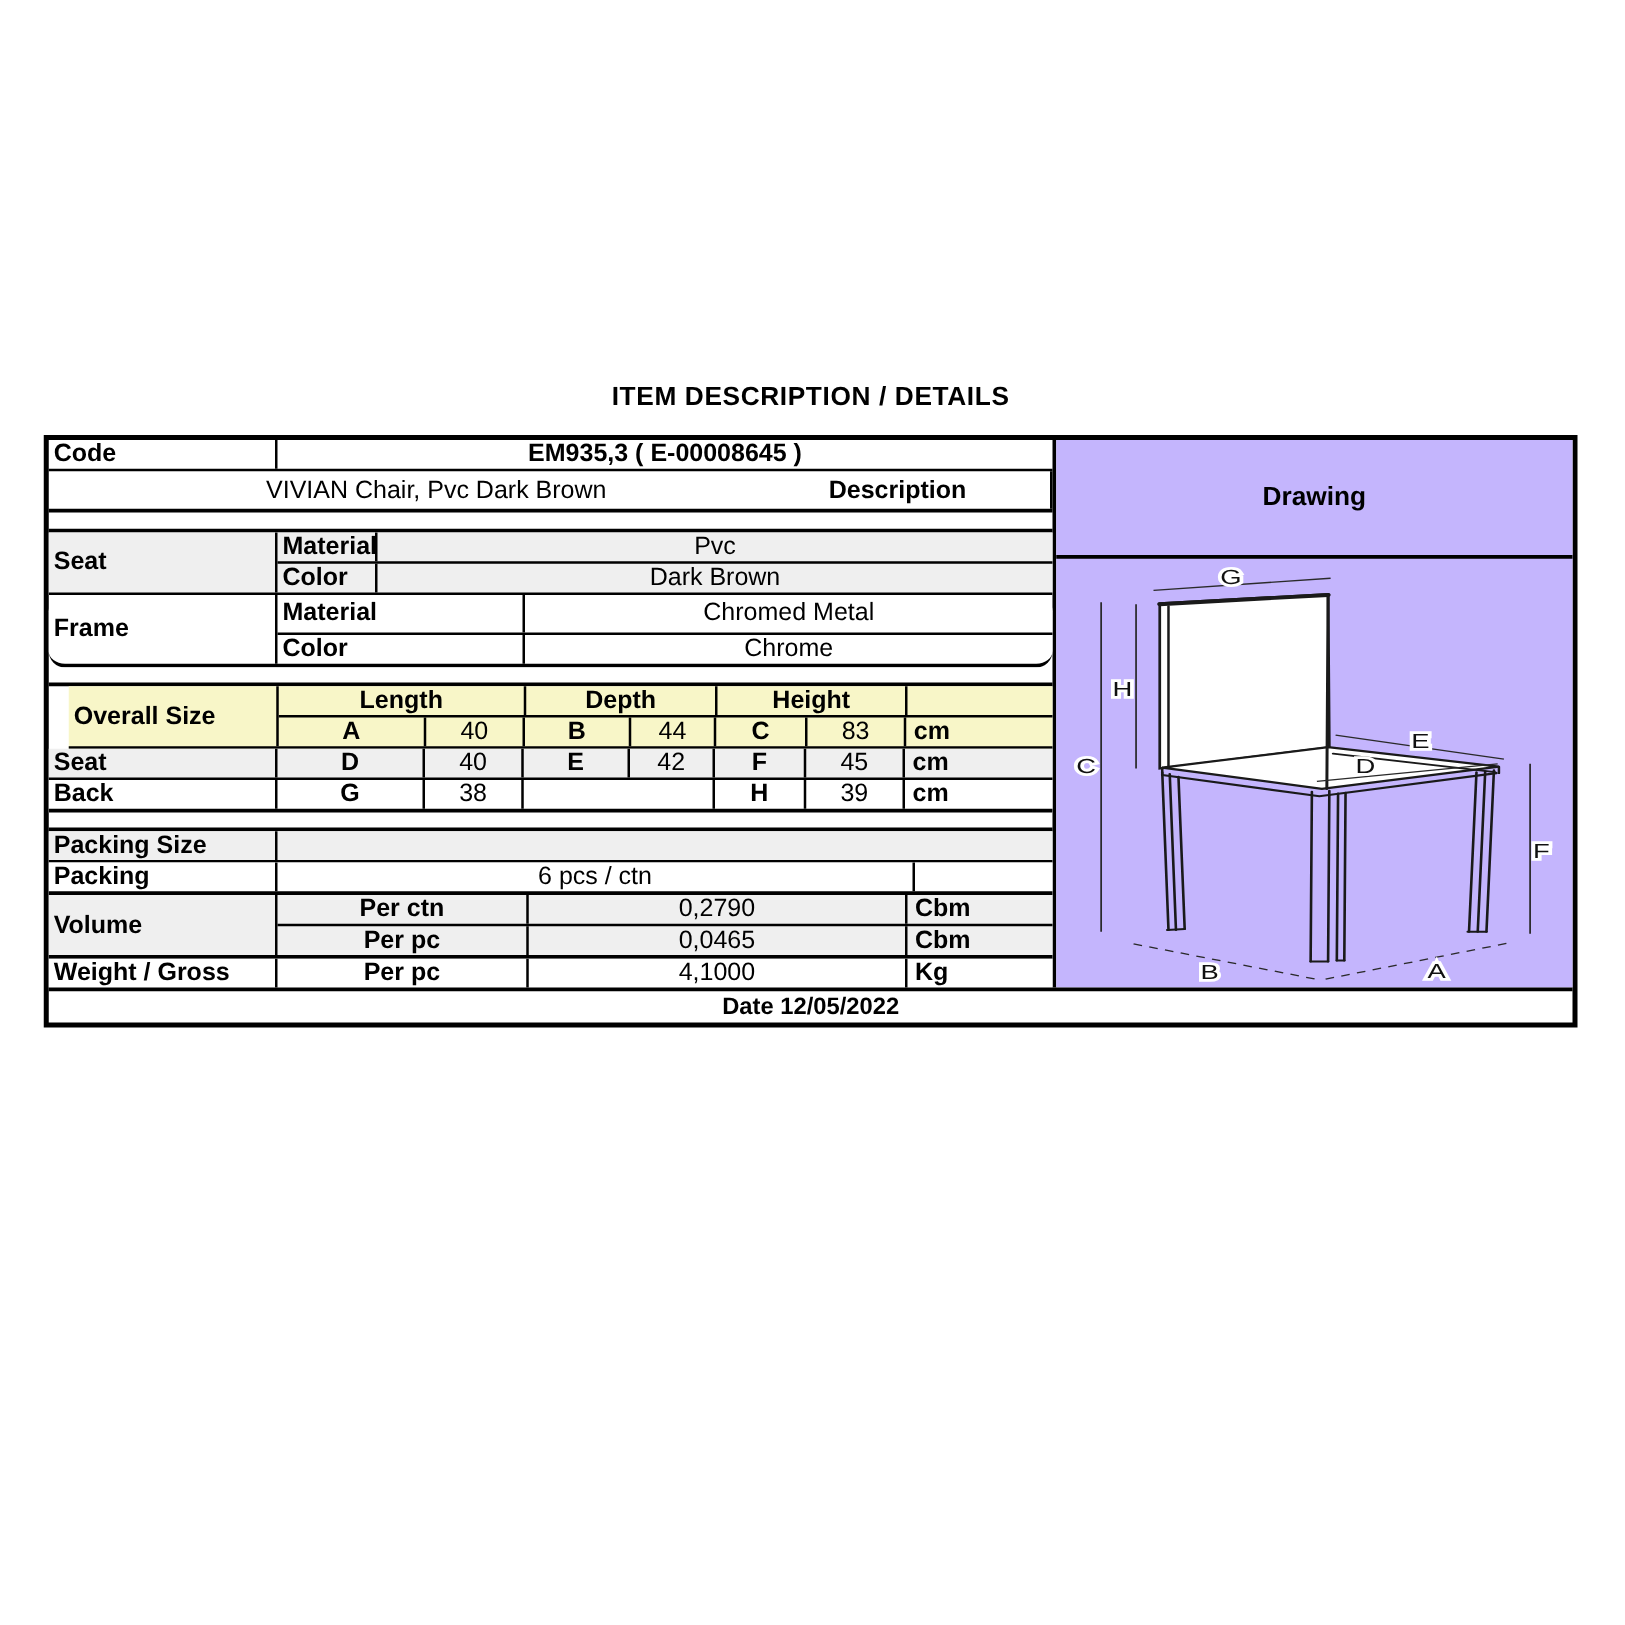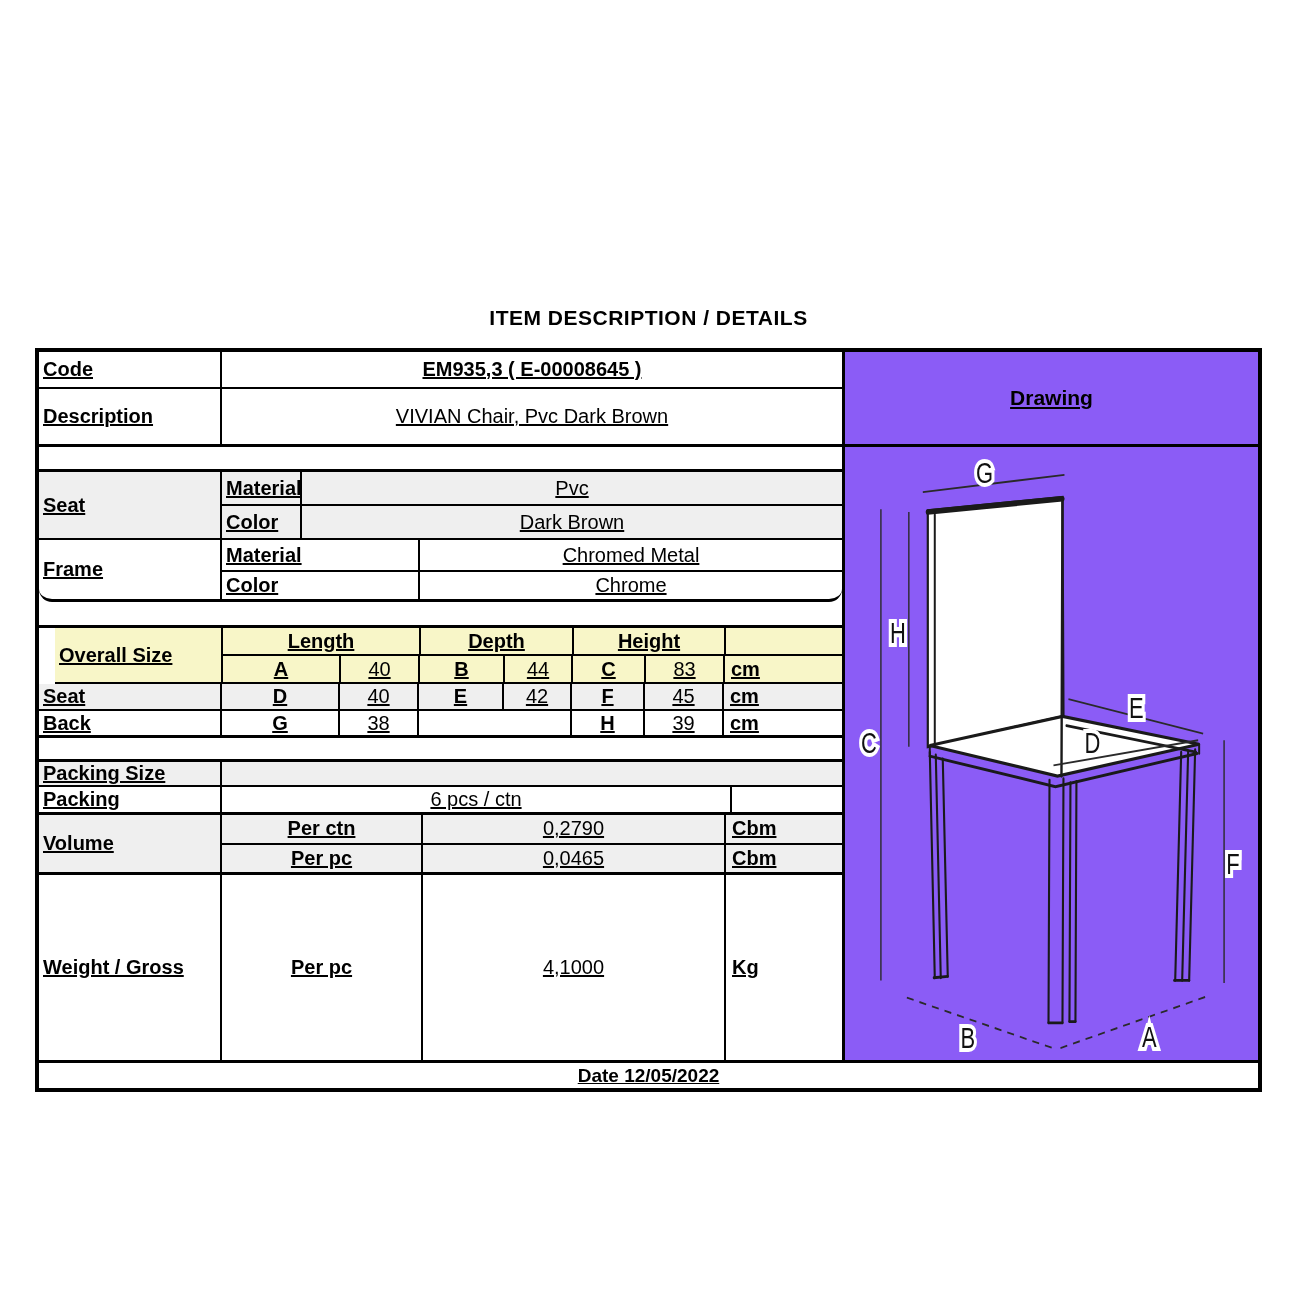--- a/index.html
+++ b/index.html
@@ -13,26 +13,26 @@
     width:1300px;height:1300px;background:#ffffff;
     font-family:"Liberation Sans","DejaVu Sans",sans-serif;
     color:#000;position:relative;overflow:hidden;
   }
   .sheet{position:absolute;inset:0;background:#fff;}
   .page-title{
     position:absolute;left:35px;top:306px;width:1227px;
     text-align:center;font-size:21px;font-weight:bold;letter-spacing:.5px;
   }
   .doc-table{
-    position:absolute;left:35px;top:348px;width:1227px;height:744px;
-    border:4px solid var(--border);display:flex;flex-direction:column;background:#fff;text-decoration:underline;
+    position:absolute;left:35px;top:348px;width:1227px;height:474px;
+    border:4px solid var(--border);display:flex;flex-direction:column;background:#fff;
   }
   .main-area{flex:1;display:flex;min-height:0;}
   .left-table{width:806px;border-right:3px solid var(--border);display:flex;flex-direction:column;}
-  .drawing-cell{flex:1;display:flex;flex-direction:column;background:#8b5cf6;}
+  .drawing-cell{flex:1;display:flex;flex-direction:column;background:#c4b5fd;}
   .drawing-header{
     height:95px;border-bottom:3px solid var(--border);
     display:flex;align-items:center;justify-content:center;
     font-size:21px;font-weight:bold;
   }
   .drawing-area{flex:1;position:relative;}
   .drawing-area svg{position:absolute;inset:0;width:100%;height:100%;}
 
   .row{display:flex;align-items:stretch;}
   .cell{
@@ -112,22 +112,22 @@
     <div class="main-area">
 
       <div class="left-table">
 
         <div class="row r-code">
           <div class="cell c-lab lab">Code</div>
           <div class="cell c-fill ctr bold last">EM935,3  ( E-00008645 )</div>
         </div>
 
         <div class="row r-desc">
+          <div class="cell c-fill ctr reg last">VIVIAN Chair, Pvc Dark Brown</div>
           <div class="cell c-lab lab">Description</div>
-          <div class="cell c-fill ctr reg last">VIVIAN Chair, Pvc Dark Brown</div>
         </div>
 
         <div class="spacer sp1"></div>
 
         <div class="seat-block">
           <div class="cell c-lab lab">Seat</div>
           <div class="seat-stack">
             <div class="row">
               <div class="cell c-mat lab">Material</div>
               <div class="cell c-fill ctr reg last">Pvc</div>

